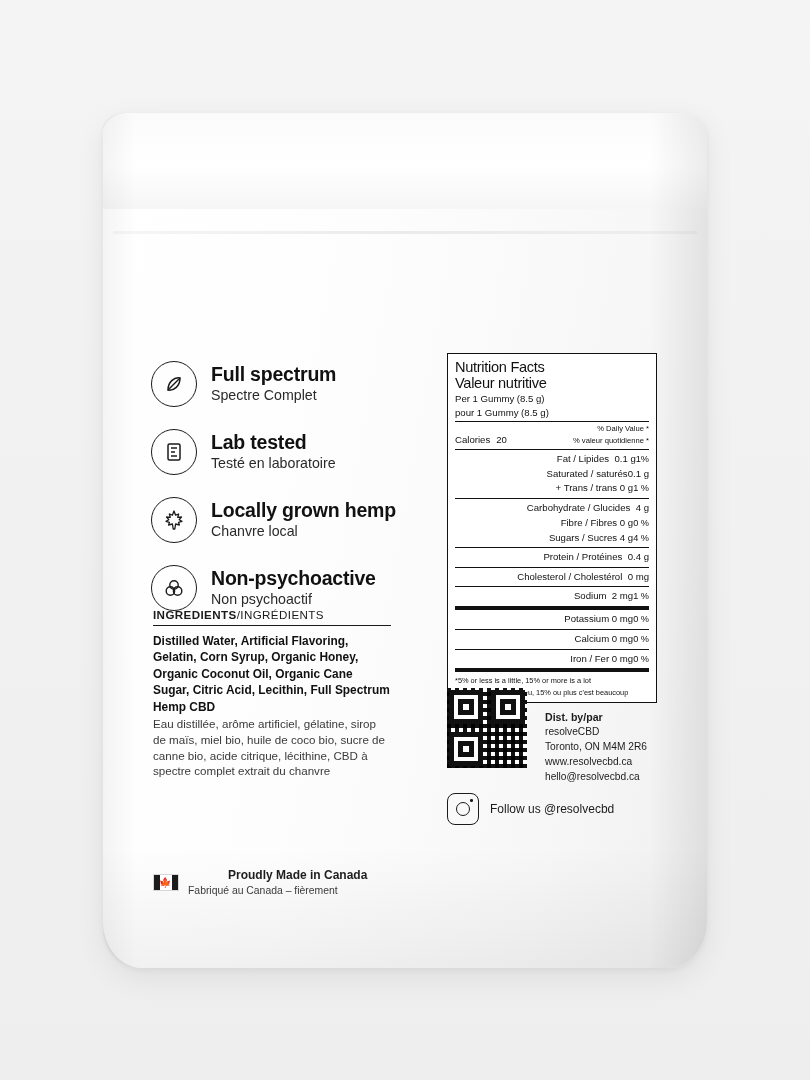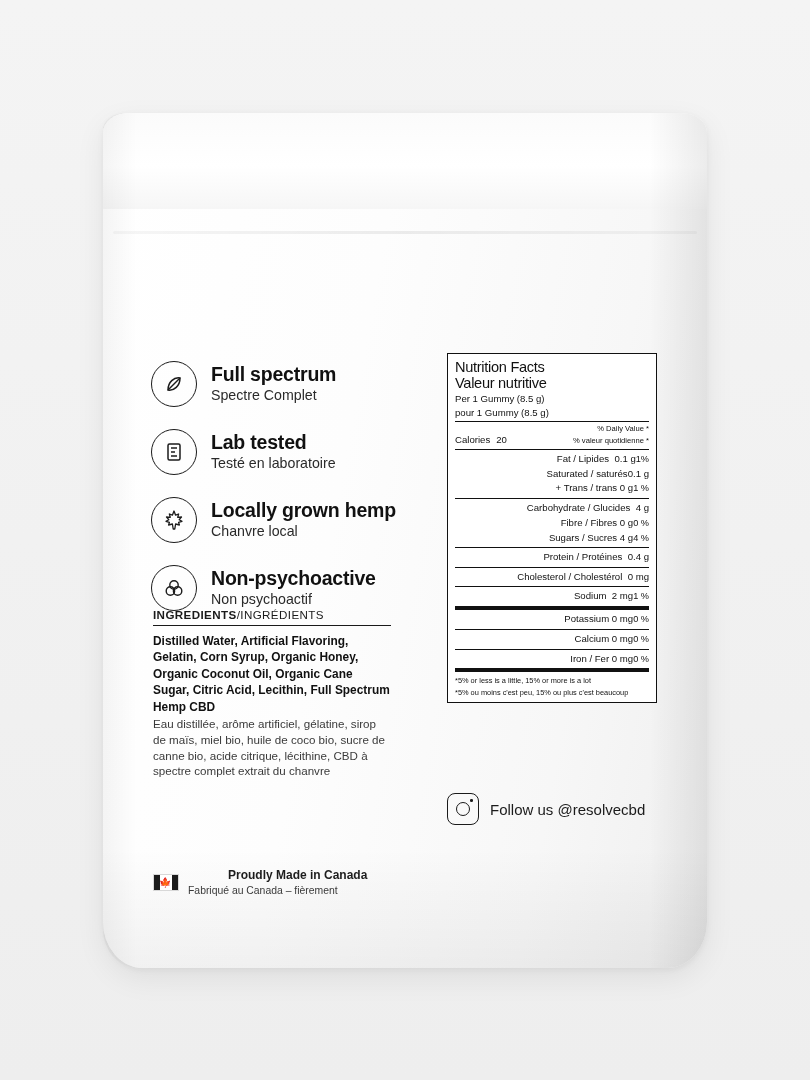--- a/index.html
+++ b/index.html
@@ -291,21 +291,21 @@
     border-radius: 50%;
   }
   .ig::after {
     content: "";
     position: absolute;
     right: 5px; top: 5px;
     width: 2.6px; height: 2.6px;
     border-radius: 50%;
     background: #1b1b1b;
   }
-  .social-text { font-size: 15px; color: #1b1b1b; }
+  .social-text { font-size: 12px; color: #1b1b1b; }
 </style>
 </head>
 <body>
 
 <div id="stage">
 
   <div class="pouch">
     <div class="pouch-top-seal"></div>
     <div class="pouch-zip"></div>
     <div class="pouch-left-shade"></div>
@@ -462,20 +462,32 @@
       <div class="nf-row">
         <span class="lab"><span>Iron / Fer</span>&nbsp;<span>0 mg</span></span>
         <span class="val">0 %</span>
       </div>
       <div class="rule-thick"></div>
 
       <div class="nf-foot">*5% or less is a little, 15% or more is  a lot</div>
       <div class="nf-foot">*5% ou moins c'est peu, 15% ou plus c'est  beaucoup</div>
     </div>
 
+    <div class="qr-area">
+      <div class="qr">
+        <div class="qr-bl"></div>
+      </div>
+      <div class="dist">
+        <div class="dist-title">Dist. by/par</div>
+        <div class="dist-line">resolveCBD</div>
+        <div class="dist-line">Toronto, ON M4M 2R6</div>
+        <div class="dist-line">www.resolvecbd.ca</div>
+        <div class="dist-line">hello@resolvecbd.ca</div>
+      </div>
+    </div>
 
     <div class="social">
       <div class="ig"></div>
       <div class="social-text">Follow us @resolvecbd</div>
     </div>
 
   </div>
 </div>
 
 </body></html>

